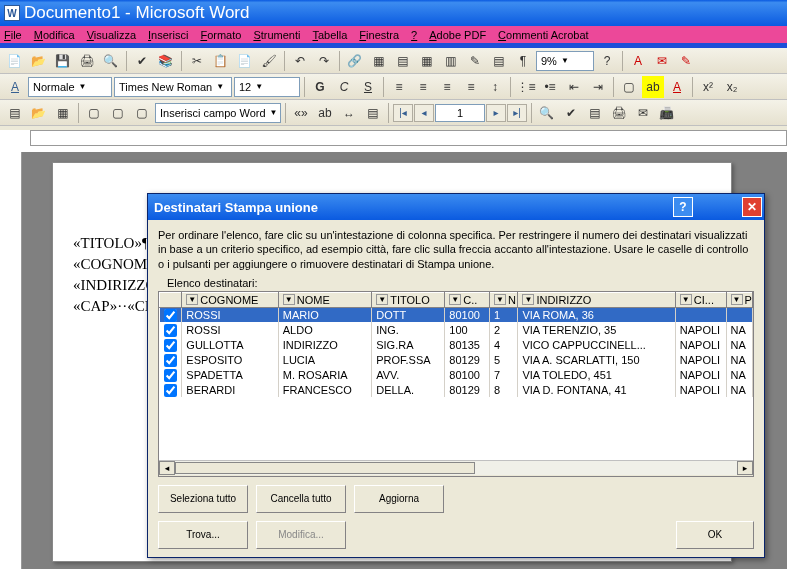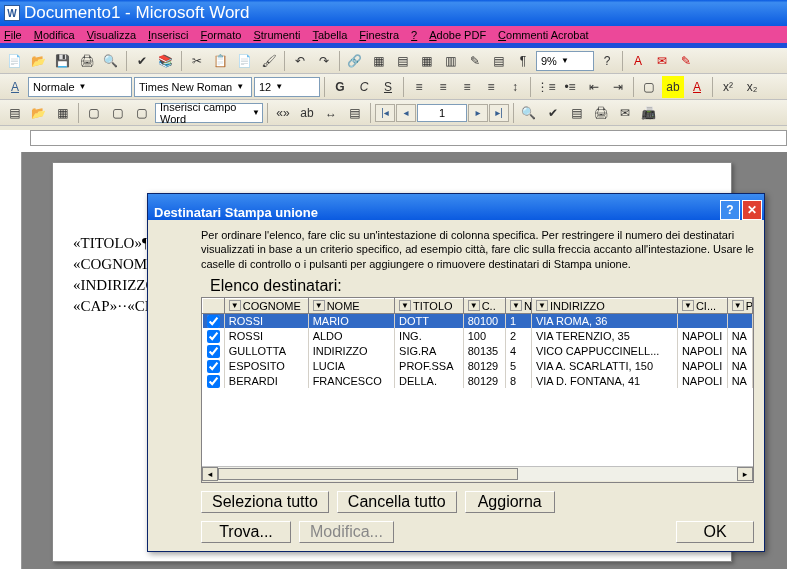--- a/index.html
+++ b/index.html
@@ -28,44 +28,44 @@
   
   
   .docarea { position:absolute; top:152px; left:0; right:0; bottom:0; background:#808080; display:flex; }
   .vruler { width:22px; background:#fff; border-right:1px solid #999; }
   .page-wrap { flex:1; padding:10px 30px; overflow:hidden; position:relative;}
   .page { background:#fff; width:680px; min-height:400px; border:1px solid #888; box-shadow:2px 2px 4px rgba(0,0,0,0.3); padding:70px 20px 20px 20px; }
   .page .field { font-family:'Times New Roman',serif; font-size:15px; line-height:1.4; }
   
   
   .dialog { position:absolute; top:193px; left:147px; width:618px; background:#ece9d8; border:1px solid #0a246a; box-shadow:2px 2px 6px rgba(0,0,0,0.4); }
-  .dlg-title { height:26px; background:linear-gradient(#3c8cf0,#0a5ae0); color:#fff; display:flex; align-items:flex-end; padding:0 2px 0 6px; font-size:13px; font-weight:bold; }
+  .dlg-title { height:26px; background:linear-gradient(#3c8cf0,#0a5ae0); color:#fff; display:flex; align-items:center; padding:0 2px 0 6px; font-size:13px; font-weight:bold;gap:47px; }
   .dlg-title .sp { flex:1; }
   .dlg-title .wbtn { width:20px; height:20px; border:1px solid #fff; display:flex; align-items:center; justify-content:center; font-size:12px; font-weight:bold; margin-left:2px; background:#3c8cf0; cursor:pointer;}
   .dlg-title .close { background:#e04030; }
-  .dlg-body { padding:8px 10px;margin-left:43px; }
+  .dlg-body { padding:8px 10px; }
   .dlg-text { font-size:11px; color:#000; line-height:1.3; }
-  .lbl { margin-top:6px; margin-bottom:2px; font-size:16px;padding-left:9px; }
+  .lbl { margin-top:6px; margin-bottom:2px; font-size:11px;padding-left:9px; }
   
   .grid-wrap { border:1px solid #848284; background:#fff; height:186px; position:relative; overflow:hidden; }
   .grid { width:100%; border-collapse:collapse; font-size:11px; }
   .grid th, .grid td { border-right:1px solid #d4d0c8; height:15px; padding:0 4px; text-align:left; white-space:nowrap; overflow:hidden; }
   .grid thead th { background:#ece9d8; border:1px solid #fff; border-right-color:#848284; border-bottom-color:#848284; font-weight:normal; position:relative; }
   .grid thead th .harr { font-size:8px; color:#000; float:left; margin-right:2px; background:#ece9d8; border:1px solid #999; width:12px; text-align:center;}
   .grid tbody tr.sel td { background:#316ac5; color:#fff; }
   .grid .chk-col { width:22px; text-align:center; }
   .grid input[type=checkbox]{ margin:0; vertical-align:middle; }
   
   .hscroll { position:absolute; bottom:0; left:0; right:0; height:16px; background:#ece9d8; border-top:1px solid #c0c0c0; display:flex; align-items:center; }
   .hscroll .sar { width:16px; height:14px; background:#ece9d8; border:1px solid #888; text-align:center; font-size:9px; line-height:12px; cursor:pointer;}
   .hscroll .track { flex:1; height:14px; background:#f0f0e8; position:relative;}
   .hscroll .thumb { position:absolute; left:0; width:300px; height:12px; top:1px; background:#ece9d8; border:1px solid #888; }
   
   .btnrow { margin-top:8px; display:flex; gap:8px; }
-  .btn { min-width:90px; height:22px; background:#ece9d8; border:1px solid #848284; border-top-color:#fff; border-left-color:#fff; font-size:16px; cursor:pointer; padding:0 10px; }
+  .btn { min-width:90px; height:28px; background:#ece9d8; border:1px solid #848284; border-top-color:#fff; border-left-color:#fff; font-size:10px; cursor:pointer; padding:0 10px; }
   .btn.disabled { color:#888; }
   .btn.ok { margin-left:auto; min-width:78px; }
 
   .nav-btns { display:inline-flex; gap:1px;}
   .nav-btns .nbtn { width:20px; height:18px; border:1px solid #b0aca0; background:#f0ede0; display:flex; align-items:center; justify-content:center; font-size:10px; color:#365f91; cursor:pointer;}
   .recnum { width:50px; height:18px; border:1px solid #7f9db9; background:#fff; text-align:center; font-size:11px;}
 </style>
 </head>
 <body>
 
@@ -120,21 +120,21 @@
     </div>
   <div class="tbtn">?</div>
   <div class="tsep"></div>
   <div class="tbtn" style="color:#c00">A</div>
   <div class="tbtn" style="color:#c00">✉</div>
   <div class="tbtn" style="color:#c00">✎</div>
 </div>
 
 <div class="toolbar">
   <div class="tbtn" style="color:#365f91;text-decoration:underline">A</div>
-  <div class="combo" style="width:104px">
+  <div class="combo" style="width:84px">
       <span>Normale</span>
       <span class="arr">▼</span>
     </div>
   <div class="combo" style="width:118px">
       <span>Times New Roman</span>
       <span class="arr">▼</span>
     </div>
   <div class="combo" style="width:66px">
       <span>12</span>
       <span class="arr">▼</span>
@@ -172,21 +172,21 @@
 </div>
 
 <div class="toolbar">
   <div class="tbtn">▤</div>
   <div class="tbtn">📂</div>
   <div class="tbtn">▦</div>
   <div class="tsep"></div>
   <div class="tbtn">▢</div>
   <div class="tbtn">▢</div>
   <div class="tbtn">▢</div>
-  <div class="combo" style="width:108px">
+  <div class="combo" style="width:126px">
       <span>Inserisci campo Word</span>
       <span class="arr">▼</span>
     </div>
   <div class="tsep"></div>
   <div class="tbtn">«»</div>
   <div class="tbtn">ab</div>
   <div class="tbtn">↔</div>
   <div class="tbtn">▤</div>
   <div class="tsep"></div>
   <div class="nav-btns">
@@ -286,20 +286,31 @@
               <td>LUCIA</td>
               <td>PROF.SSA</td>
               <td>80129</td>
               <td>5</td>
               <td>VIA A. SCARLATTI, 150</td>
               <td>NAPOLI</td>
               <td>NA</td>
             </tr>
             <tr>
               <td class="chk-col"><input type="checkbox" checked="" style=""></td>
+              <td>SPADETTA</td>
+              <td>M. ROSARIA</td>
+              <td>AVV.</td>
+              <td>80100</td>
+              <td>7</td>
+              <td>VIA TOLEDO, 451</td>
+              <td>NAPOLI</td>
+              <td>NA</td>
+            </tr>
+            <tr>
+              <td class="chk-col"><input type="checkbox" checked="" style=""></td>
               <td>BERARDI</td>
               <td>FRANCESCO</td>
               <td>DELLA.</td>
               <td>80129</td>
               <td>8</td>
               <td>VIA D. FONTANA, 41</td>
               <td>NAPOLI</td>
               <td>NA</td>
             </tr>
           </tbody>

